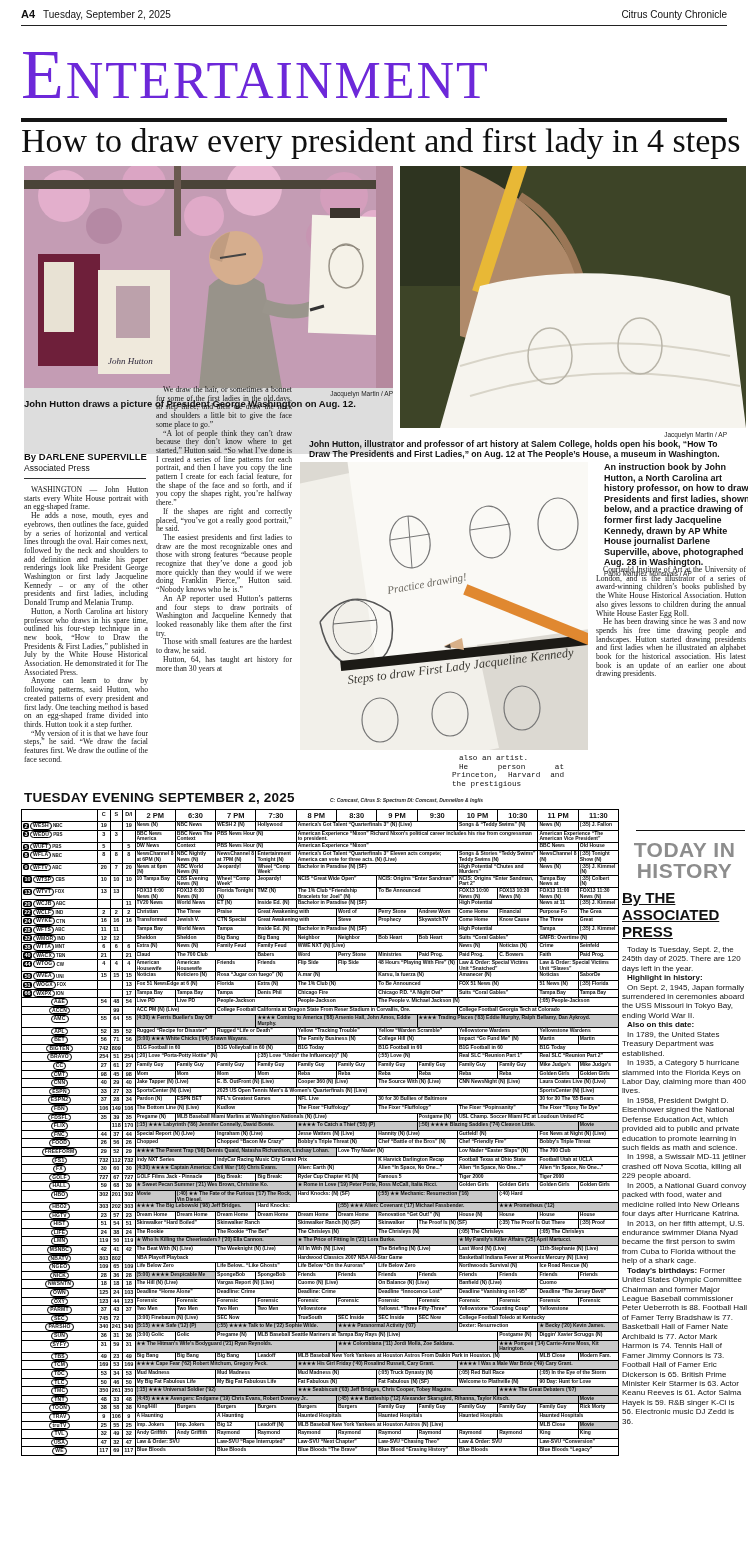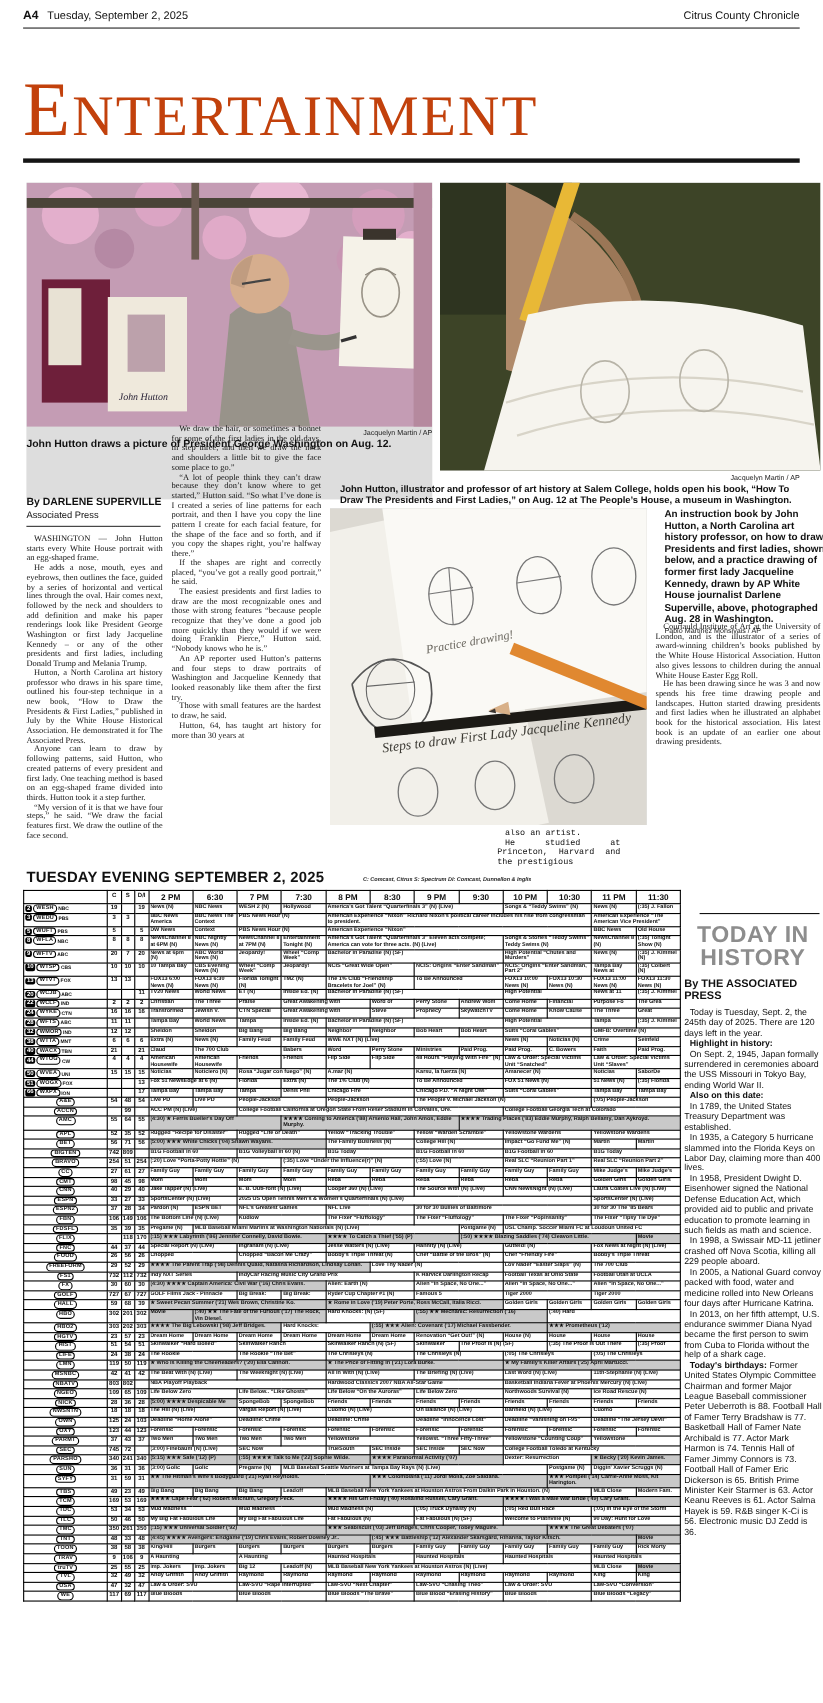--- a/index.html
+++ b/index.html
@@ -5,21 +5,21 @@
   html,body{margin:0;padding:0;background:#fff;}
   .page{position:relative;width:748px;height:1548px;background:#fff;overflow:hidden;
         font-family:"Liberation Sans",sans-serif;color:#111;}
   
   .topbar{position:absolute;top:8px;left:21px;right:21px;display:flex;justify-content:space-between;
           align-items:baseline;font-size:10px;border-bottom:1px solid #222;padding-bottom:5px;}
   .topbar .left{display:flex;gap:8px;align-items:baseline;}
   .pgnum{font-weight:bold;font-size:11px;}
   
   .masthead{position:absolute;top:38px;left:21px;right:21px;border-bottom:4px solid #151515;padding-bottom:6px;}
-  .masthead .mh{font-family:"Liberation Serif",serif;font-size:52px;letter-spacing:2px;line-height:1.05;color:#c2410c;margin-top:26px;}
+  .masthead .mh{font-family:"Liberation Serif",serif;font-size:52px;letter-spacing:2px;line-height:1.05;color:#6d28d9;}
   .masthead .mh::first-letter{font-size:70px;}
   
   .headline{position:absolute;top:122px;left:21px;right:21px;font-family:"Liberation Serif",serif;
             font-size:34px;color:#101010;white-space:nowrap;}
   
   .photo{position:absolute;overflow:hidden;background:#ddd;}
   #photo-left{left:24px;top:166px;width:369px;height:288px;}
   #photo-right{left:400px;top:166px;width:346px;height:262px;}
   #photo-mid{left:300px;top:462px;width:288px;height:288px;}
   .credit{font-size:6.5px;color:#222;text-align:right;}
@@ -56,41 +56,42 @@
   .chcell{white-space:nowrap;}
   .chwrap{display:flex;align-items:center;gap:1px;}
   .chwrap.cable{justify-content:center;}
   .chnum{background:#000;color:#fff;border-radius:2px;padding:0 1.5px;font-size:5.5px;font-weight:bold;}
   .call{border:1px solid #000;border-radius:5px;padding:0 2px;font-size:5px;font-weight:bold;letter-spacing:.2px;}
   .net{font-size:4.5px;font-weight:bold;}
   
   .history{position:absolute;left:622px;top:830px;width:125px;height:714px;overflow:hidden;}
   .history .rule{border-top:1.5px solid #111;margin:0 2px 8px 14px;}
   .history h2{margin:0 0 7px;text-align:center;font-size:21px;line-height:1.02;color:#8d8d8d;letter-spacing:.5px;}
-  .history .hby{font-size:10px;font-weight:bold;margin-bottom:5px;}
+  .history .hby{font-size:15px;font-weight:bold;margin-bottom:5px;text-decoration:underline;}
   .history p{font-size:8px;line-height:1.18;margin:0;text-indent:5px;}
   svg text{font-family:"Liberation Serif",serif;}
 </style>
 </head>
 <body>
 
 <div class="page">
 
   <div class="topbar">
     <div class="left">
       <span class="pgnum">A4</span>
       <span>Tuesday, September 2, 2025</span>
     </div>
     <span>Citrus County Chronicle</span>
   </div>
 
   <div class="masthead">
     <div class="mh">ENTERTAINMENT</div>
   </div>
 
+  <div class="headline">How to draw every president and first lady in 4 steps</div>
 
   <div class="photo" id="photo-left">
     <svg width="369" height="222" viewBox="0 0 369 222">
       <rect width="369" height="222" fill="#c49cb4"></rect>
       <circle cx="40" cy="30" r="26" fill="#e3afcc"></circle>
         <circle cx="120" cy="18" r="22" fill="#dba5c4"></circle>
       <circle cx="230" cy="22" r="28" fill="#e8b8d2"></circle>
         <circle cx="320" cy="30" r="24" fill="#d49ebc"></circle>
       <circle cx="80" cy="60" r="18" fill="#b589a4"></circle>
         <circle cx="180" cy="50" r="20" fill="#e0aac8"></circle>
@@ -185,21 +186,21 @@
       <p>We draw the hair, or sometimes a bonnet for some of the first ladies in the old days, in step three, and then we draw the neck and shoulders a little bit to give the face some place to go.”</p>
       <p>“A lot of people think they can’t draw because they don’t know where to get started,” Hutton said. “So what I’ve done is I created a series of line patterns for each portrait, and then I have you copy the line pattern I create for each facial feature, for the shape of the face and so forth, and if you copy the shapes right, you’re halfway there.”</p>
       <p>If the shapes are right and correctly placed, “you’ve got a really good portrait,” he said.</p>
       <p>The easiest presidents and first ladies to draw are the most recognizable ones and those with strong features “because people recognize that they’ve done a good job more quickly than they would if we were doing Franklin Pierce,” Hutton said. “Nobody knows who he is.”</p>
       <p>An AP reporter used Hutton’s patterns and four steps to draw portraits of Washington and Jacqueline Kennedy that looked reasonably like them after the first try.</p>
       <p>Those with small features are the hardest to draw, he said.</p>
       <p>Hutton, 64, has taught art history for more than 30 years at</p>
     </div>
   <div class="bodycol" id="strip2">
       <p>also an artist.</p>
-      <p>He studied at Princeton, Harvard and the prestigious</p>
+      <p>He person at Princeton, Harvard and the prestigious</p>
     </div>
   <div class="bodycol" id="col3">
       <p>Courtauld Institute of Art at the University of London, and is the illustrator of a series of award-winning children’s books published by the White House Historical Association. Hutton also gives lessons to children during the annual White House Easter Egg Roll.</p>
       <p>He has been drawing since he was 3 and now spends his free time drawing people and landscapes. Hutton started drawing presidents and first ladies when he illustrated an alphabet book for the historical association. His latest book is an update of an earlier one about drawing presidents.</p>
     </div>
 
   <div class="tvtitle">TUESDAY EVENING SEPTEMBER 2, 2025</div>
   <div class="tvlegend">C: Comcast, Citrus   S: Spectrum   DI: Comcast, Dunnellon &amp; Inglis</div>
   <table class="tv">
     <colgroup id="tv-cols">

